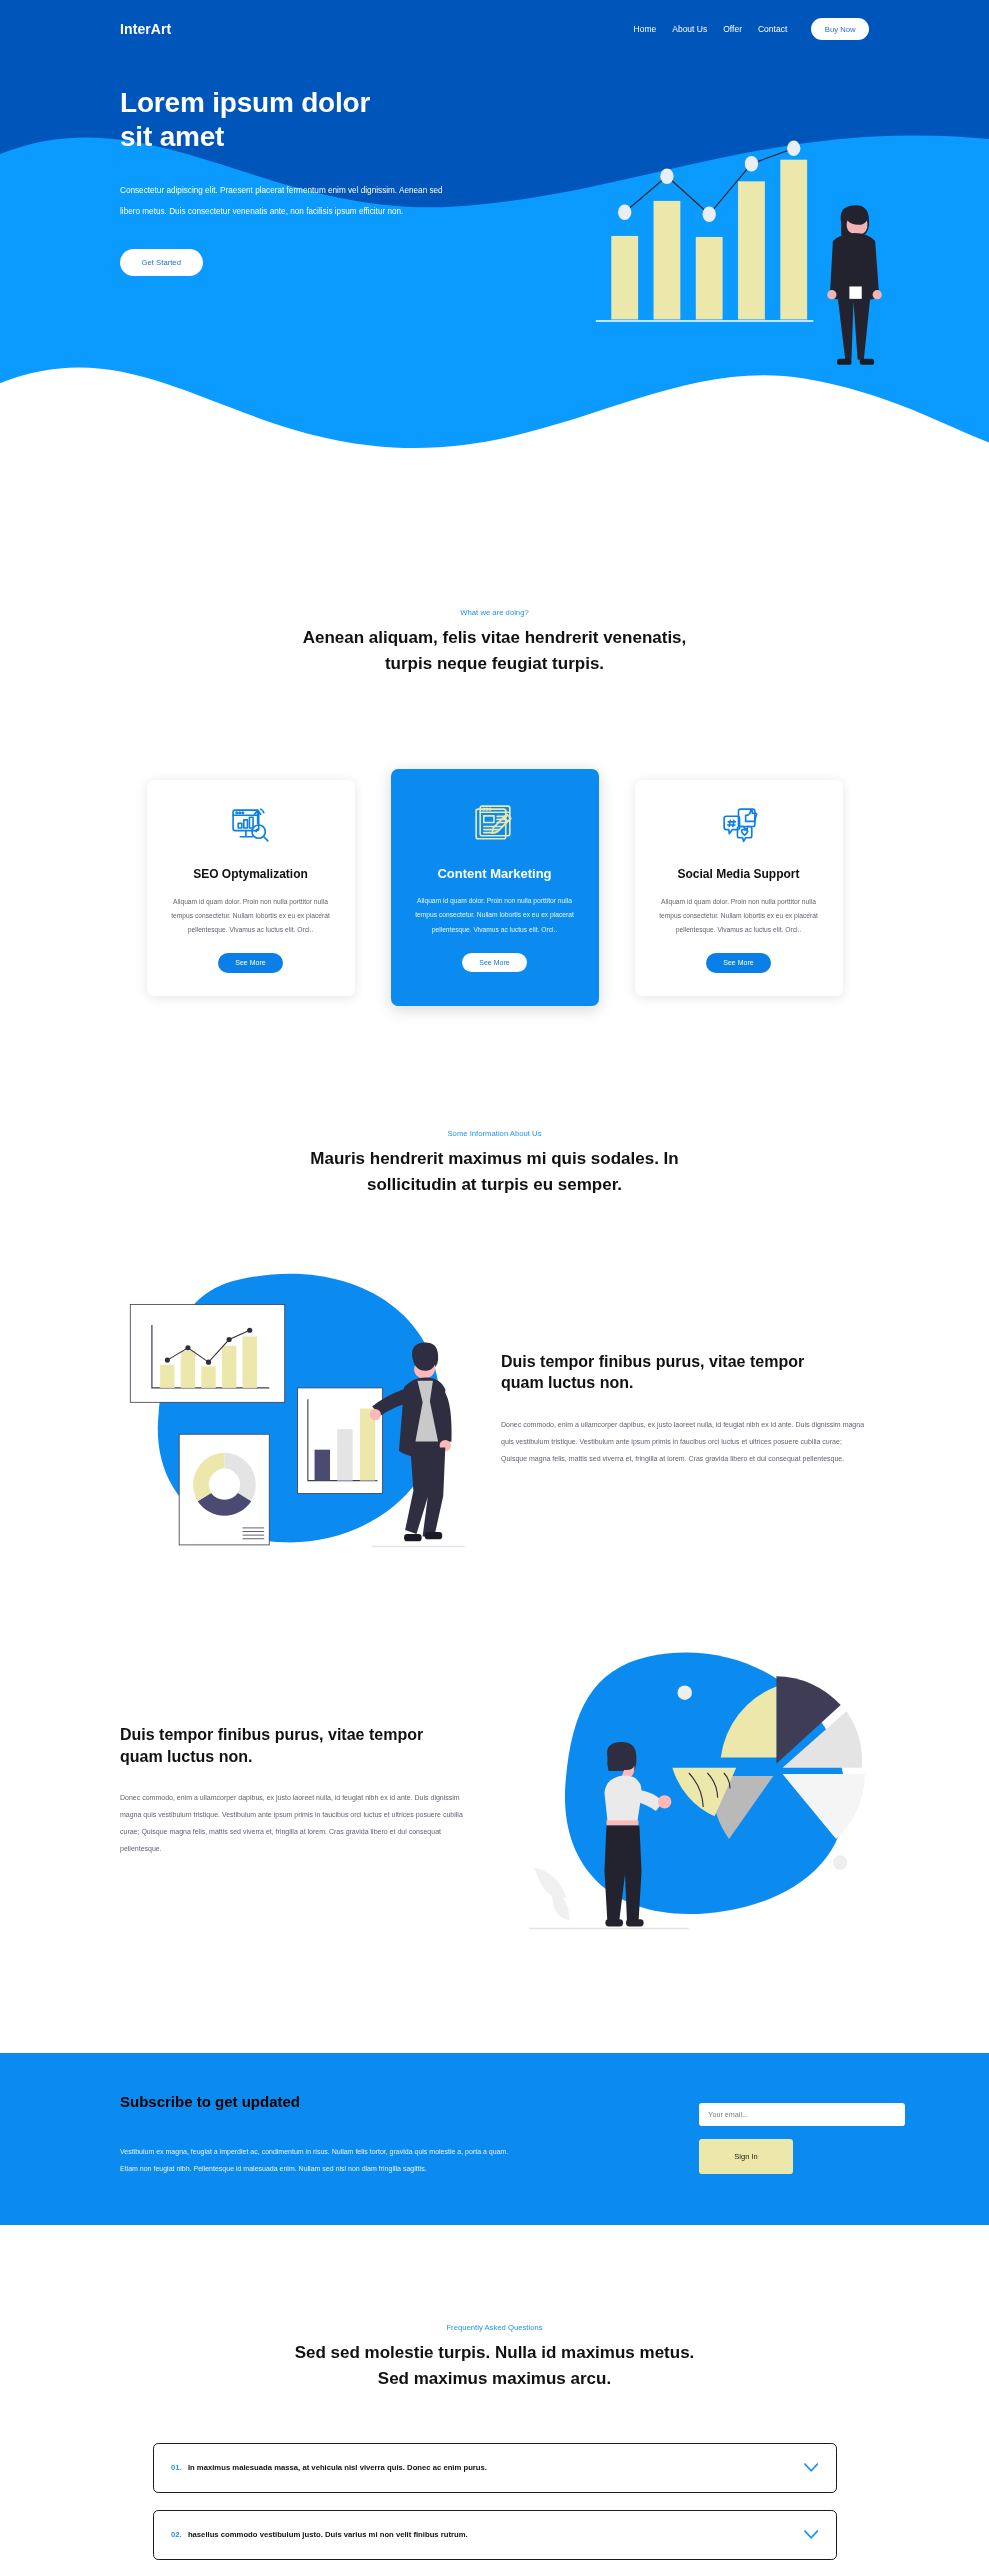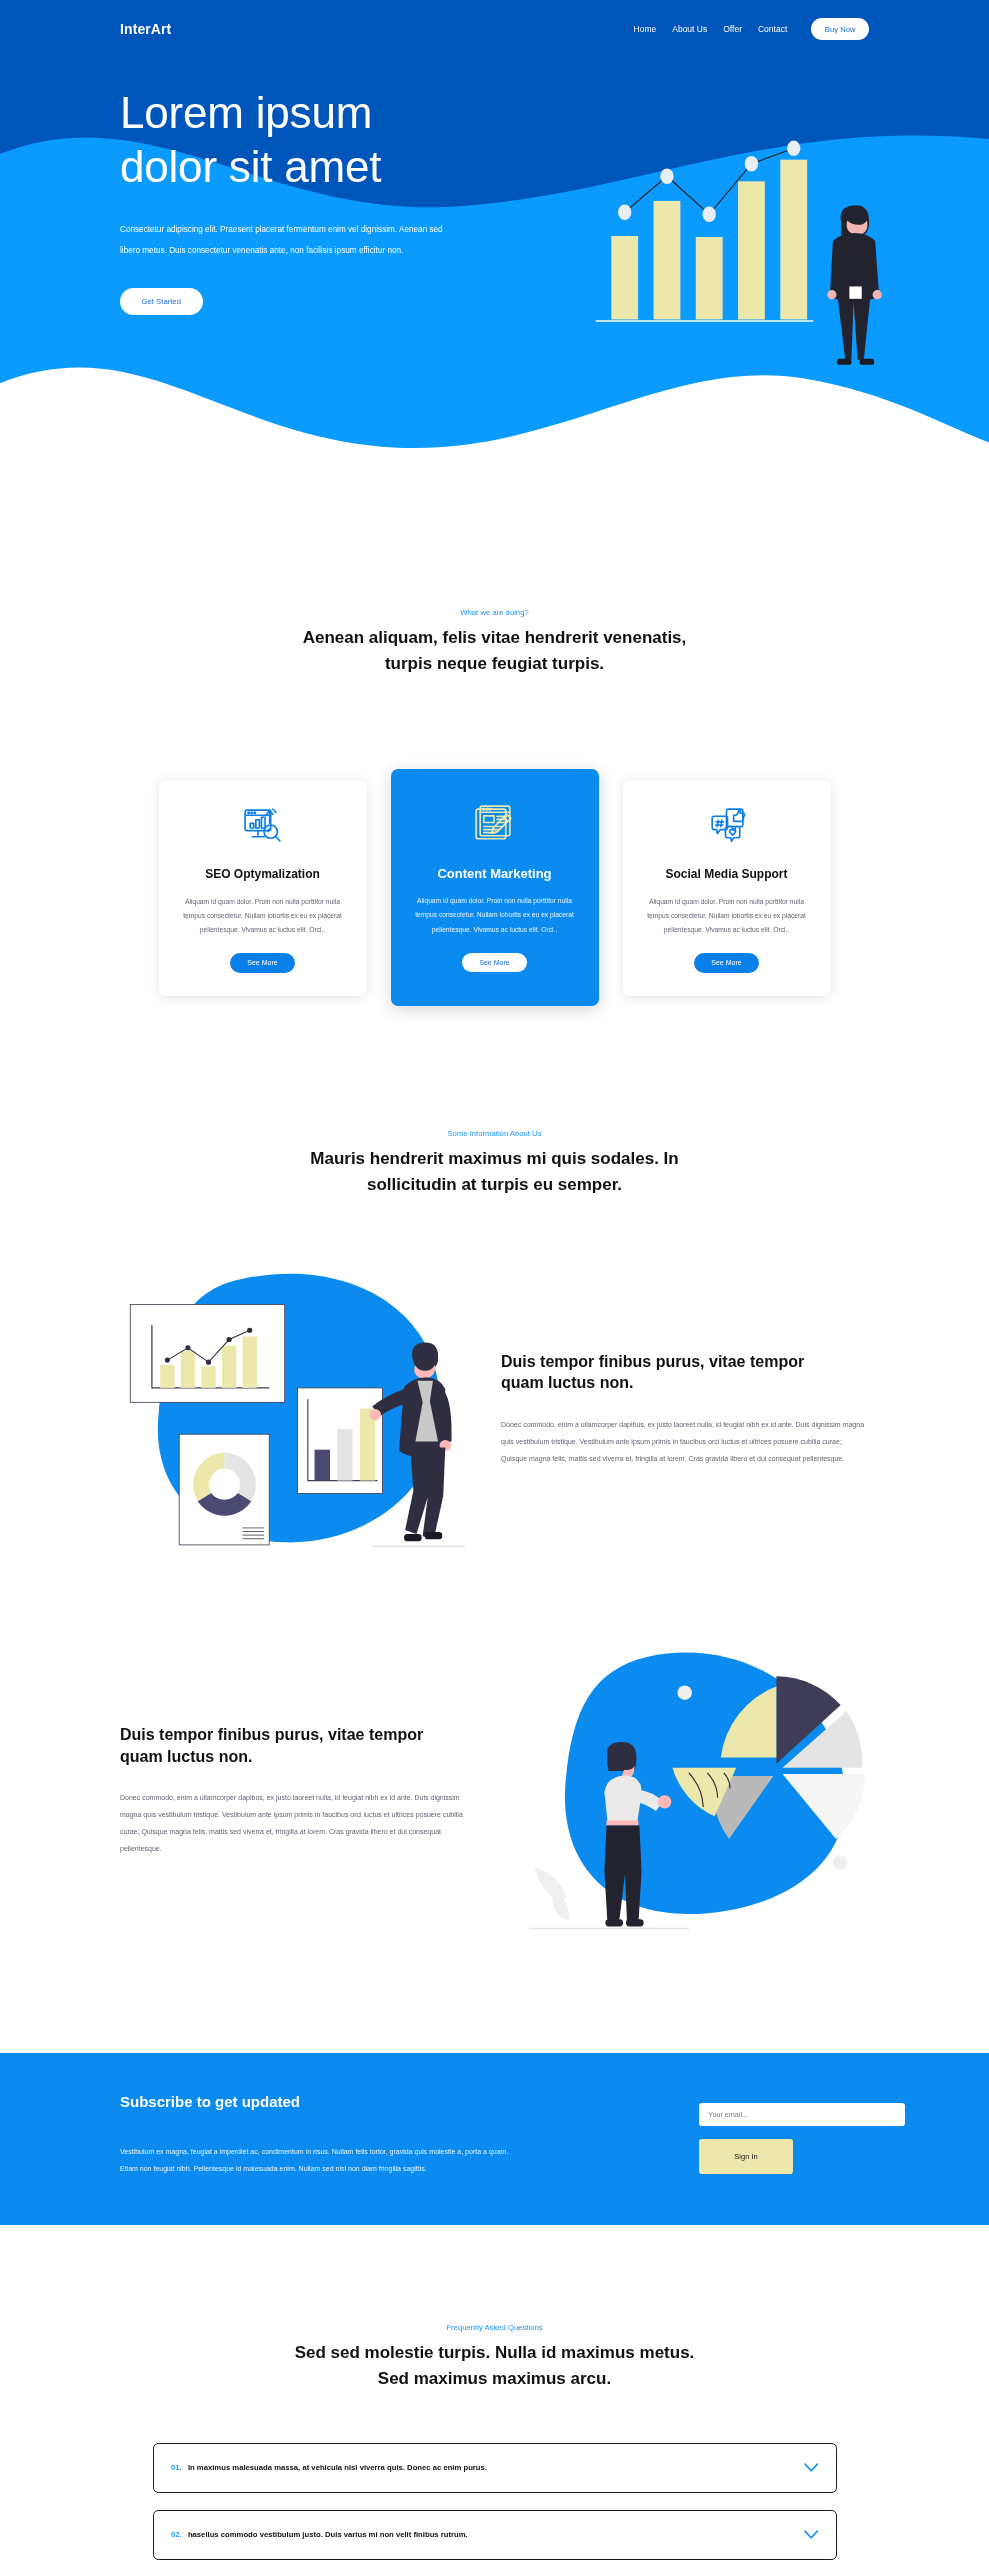--- a/index.html
+++ b/index.html
@@ -65,23 +65,23 @@
   }
   .hero-inner {
     position: relative;
     z-index: 5;
     display: flex;
     padding: 28px 120px 0 120px;
   }
   .hero-copy { width: 361px; }
   .hero-title {
     color: #ffffff;
-    font-size: 44px;
+    font-size: 28px;
     line-height: 1.22;
-    font-weight: normal;
+    font-weight: bold;
     max-width: 278px;
     letter-spacing: -0.2px;
   }
   .hero-sub {
     color: #ffffff;
     font-size: 8.2px;
     line-height: 2.5;
     margin-top: 27px;
     max-width: 325px;
     font-weight: 300;
@@ -123,21 +123,21 @@
     max-width: 402px;
     margin: 0 auto;
   }
 
   
   .services { padding: 129px 0 46px 0; }
   .cards {
     display: flex;
     justify-content: center;
     align-items: center;
-    gap: 24px;
+    gap: 36px;
     margin-top: 93px;
   }
   .card {
     width: 208px;
     background: #ffffff;
     border-radius: 7.2px;
     box-shadow: 0 1.5px 11.3px rgba(0,0,0,.10);
     padding: 23px 18.5px 23px 18.5px;
     text-align: center;
   }
@@ -209,21 +209,21 @@
   .subscribe {
     margin-top: 118px;
     background: #0b8bef;
     padding: 40px 120px 47px 120px;
     display: flex;
     justify-content: space-between;
     align-items: flex-start;
   }
   .sub-left { max-width: 402px; }
   .sub-title {
-    color: #ffffff;
+    color: #000000;
     font-size: 15px;
     font-weight: bold;
     margin-bottom: 34px;
   }
   .sub-text {
     color: #eaf4ff;
     font-size: 7px;
     line-height: 2.4;
     max-width: 412px;
   }

